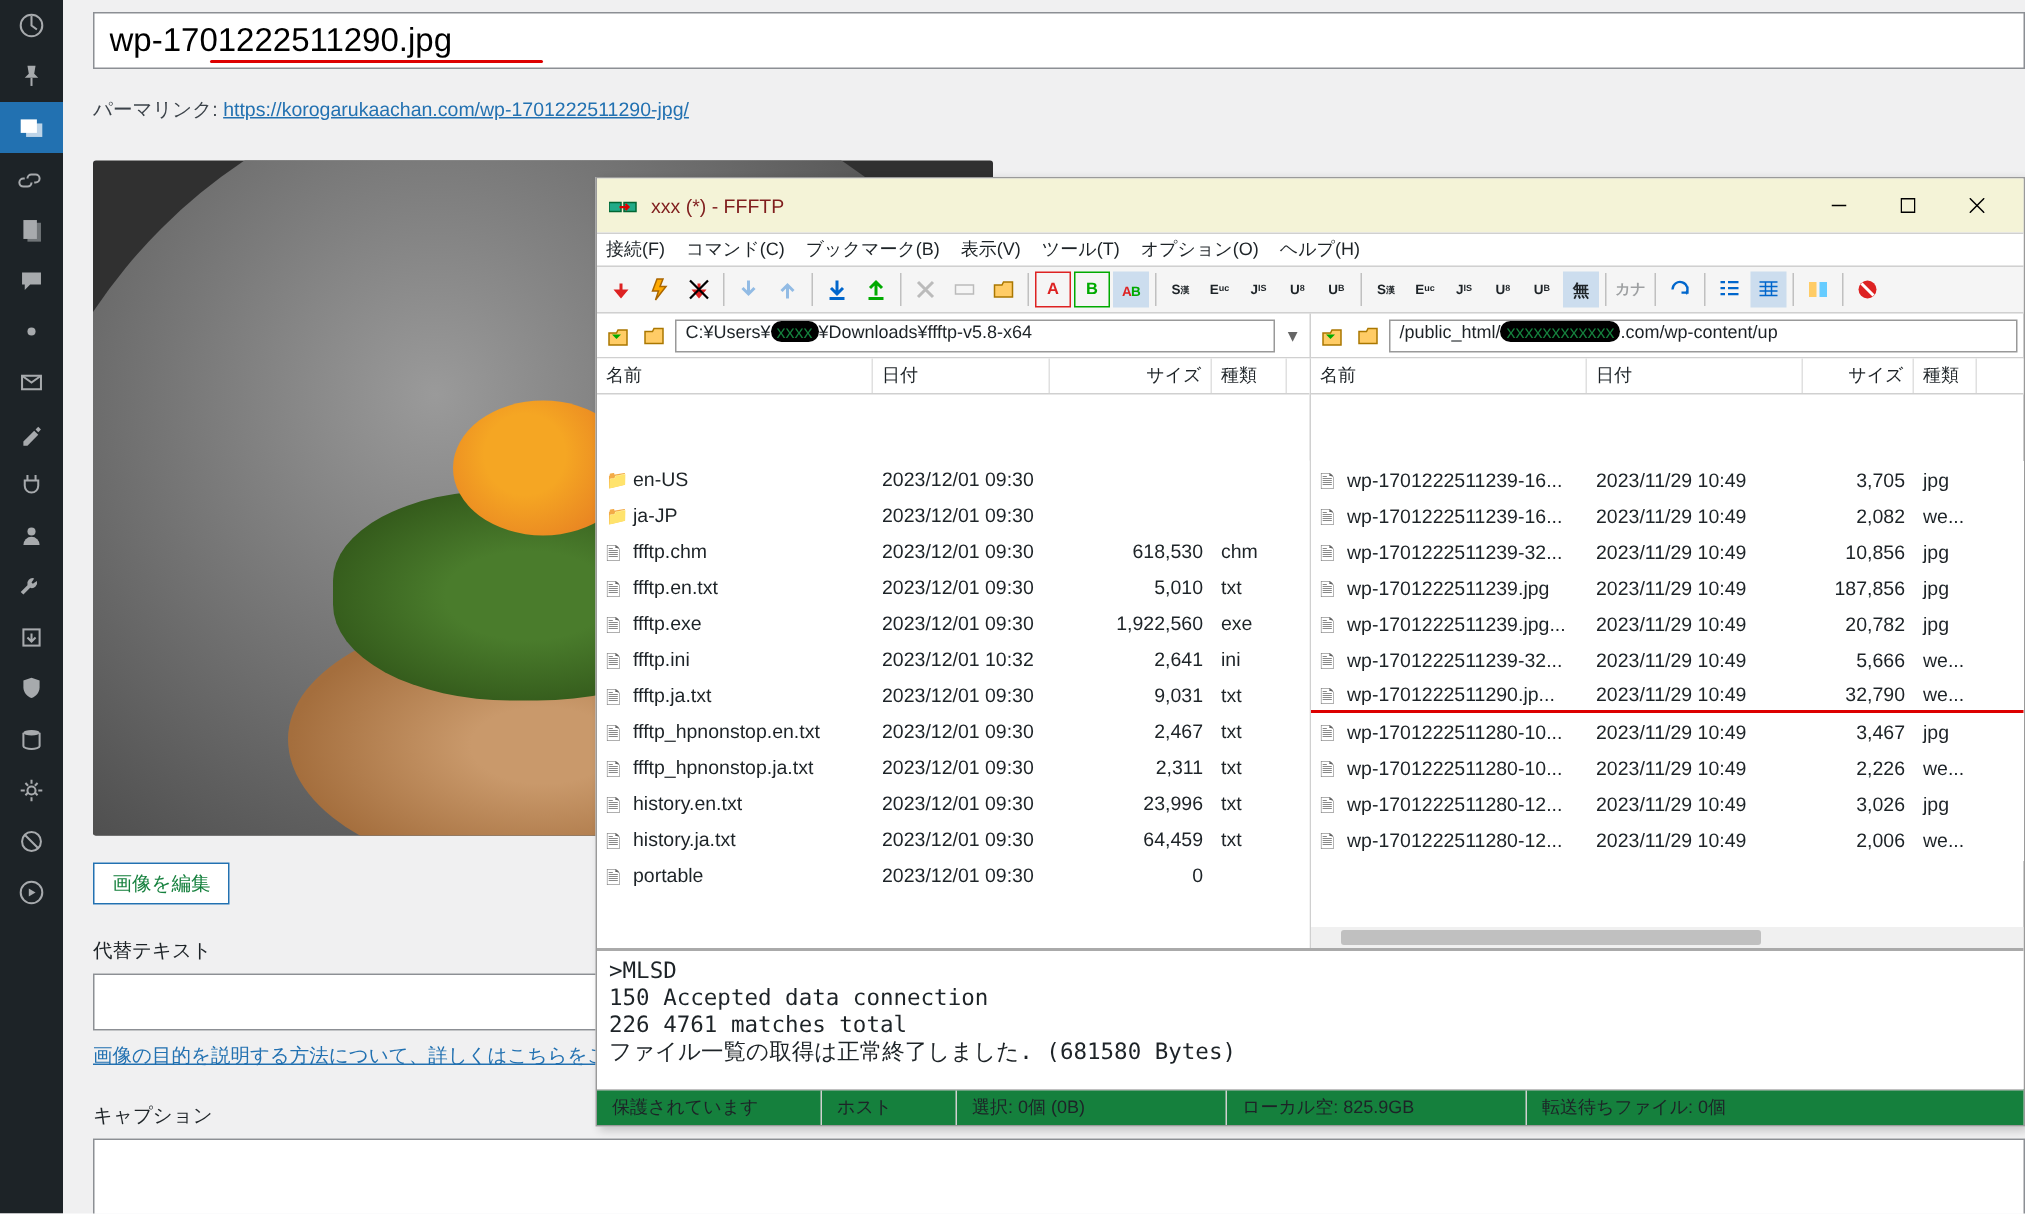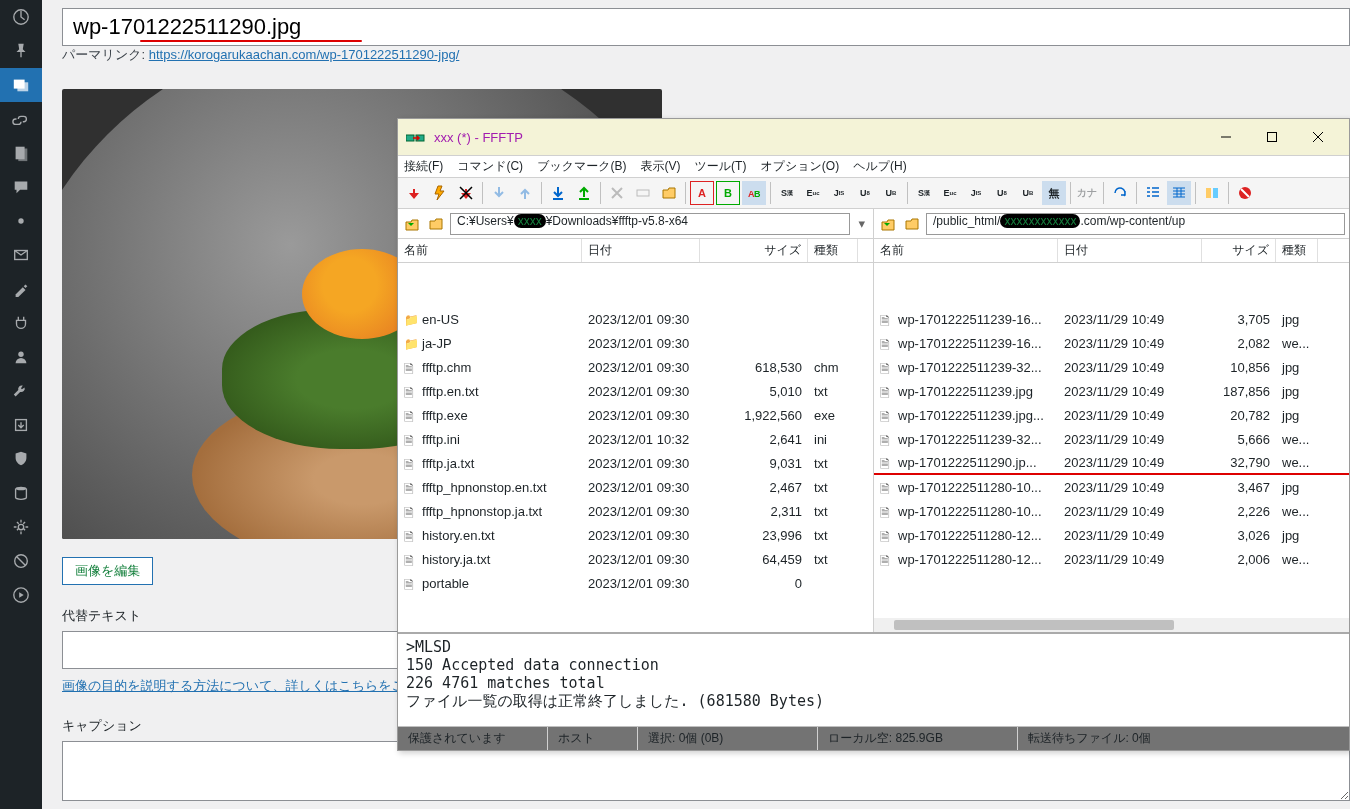--- a/index.html
+++ b/index.html
@@ -7,38 +7,38 @@
 
   
   .wp-sidebar { position: absolute; left: 0; top: 0; width: 42px; height: 809px; background: #1d2327; z-index: 1; }
   .wp-sidebar-item { width: 42px; height: 34px; display: flex; align-items: center; justify-content: center; color: #a7aaad; cursor: pointer; }
   .wp-sidebar-item.active { background: #2271b1; color: #fff; }
   .wp-sidebar-item svg { width: 18px; height: 18px; fill: currentColor; }
 
   
   .wp-content { position: absolute; left: 62px; top: 0; right: 0; padding: 0; }
   .title-input { width: 100%; height: 38px; font-size: 22px; padding: 2px 10px; border: 1px solid #8c8f94; background: #fff; margin-top: 8px; }
-  .permalink-row { margin-top: 0; font-size: 13px; color: #3c434a; }
+  .permalink-row { margin-top: 18px; font-size: 13px; color: #3c434a; }
   .permalink-row a { color: #2271b1; text-decoration: underline; }
   .image-preview { margin-top: 25px; width: 600px; height: 450px; background: #303030; border-radius: 2px; position: relative; overflow: hidden; }
   .bowl { position: absolute; width: 720px; height: 720px; border-radius: 50%; background: radial-gradient(circle at 40% 30%, #9a9a9a, #4a4a4a 60%); left: -60px; top: -60px; }
   .food-pile { position: absolute; left: 100px; top: 100px; width: 400px; height: 320px; }
   .egg { position: absolute; left: 140px; top: 60px; width: 120px; height: 90px; background: radial-gradient(circle at 40% 40%, #f5a623 30%, #e67e22 80%); border-radius: 50%; }
   .greens { position: absolute; left: 60px; top: 120px; width: 260px; height: 140px; background: radial-gradient(ellipse, #4a7c2c 30%, #2d5016 90%); border-radius: 45% 55% 50% 48%; }
   .meat { position: absolute; left: 30px; top: 200px; width: 340px; height: 180px; background: radial-gradient(ellipse, #c9996b 20%, #a46e3d 70%); border-radius: 50% 48% 45% 55%; }
   .edit-image-btn { margin-top: 18px; display: inline-block; padding: 4px 12px; border: 1px solid #2271b1; color: #15803d; background: #fff; font-size: 13px; cursor: pointer; }
   .field-label { margin-top: 22px; font-size: 13px; color: #1d2327; }
   .text-input { width: 100%; height: 38px; border: 1px solid #8c8f94; margin-top: 6px; padding: 0 8px; background: #fff; }
   .help-link { margin-top: 8px; display: inline-block; color: #2271b1; text-decoration: underline; font-size: 13px; }
   .textarea { width: 100%; height: 60px; border: 1px solid #8c8f94; margin-top: 6px; padding: 6px 8px; background: #fff; }
 
   
   .ffftp-window { position: absolute; left: 397px; top: 118px; width: 953px; height: 633px; background: #fff; border: 1px solid #9a9a9a; box-shadow: 2px 2px 6px rgba(0,0,0,0.2); display: flex; flex-direction: column; z-index: 10; }
   .ffftp-titlebar { height: 36px; background: #f4f3d7; display: flex; align-items: center; padding: 0 8px; }
-  .ffftp-titlebar .title-text { flex: 1; font-size: 13px; color: #a21caf; }
+  .ffftp-titlebar .title-text { flex: 1; font-size: 13px; color: #7f1d1d; }
   .ffftp-titlebar .app-icon { width: 20px; height: 14px; margin-right: 8px; display: flex; align-items: center; }
   .win-controls { display: flex; gap: 0; }
   .win-btn { width: 46px; height: 30px; display: flex; align-items: center; justify-content: center; cursor: pointer; }
 
   .ffftp-menubar { height: 22px; background: #fff; display: flex; align-items: center; padding: 0 6px; gap: 14px; border-top: 1px solid #d0d0d0; }
   .menu-item { font-size: 12px; cursor: pointer; }
 
   .ffftp-toolbar { height: 32px; background: #f5f5f5; border-top: 1px solid #d0d0d0; border-bottom: 1px solid #d0d0d0; display: flex; align-items: center; padding: 0 4px; gap: 2px; }
   .tb-btn { width: 24px; height: 24px; display: flex; align-items: center; justify-content: center; cursor: pointer; font-size: 11px; font-weight: bold; }
   .tb-sep { width: 1px; height: 22px; background: #c0c0c0; margin: 0 2px; }
@@ -60,21 +60,21 @@
   .fr-cell { padding: 0 6px; overflow: hidden; white-space: nowrap; text-overflow: ellipsis; }
   .fr-name { display: flex; align-items: center; gap: 4px; }
   .file-icon { width: 14px; height: 14px; flex-shrink: 0; }
   .folder-icon::before { content: "📁"; font-size: 12px; }
   .doc-icon::before { content: "🗎"; font-size: 12px; color: #666; }
   .underline-red { border-bottom: 2px solid #d00; }
   .scroll-track { height: 14px; background: #f0f0f0; position: relative; }
   .scroll-thumb { position: absolute; left: 20px; top: 2px; width: 280px; height: 10px; background: #c0c0c0; border-radius: 2px; }
 
   .ffftp-log { height: 94px; border-top: 2px solid #aaa; padding: 4px 8px; font-size: 15px; font-family: "MS Gothic", monospace; background: #fff; overflow: hidden; white-space: pre-line; }
-  .ffftp-status { height: 24px; border-top: 1px solid #c0c0c0; display: flex; align-items: center; font-size: 12px; background: #737373; }
+  .ffftp-status { height: 24px; border-top: 1px solid #c0c0c0; display: flex; align-items: center; font-size: 12px; background: #15803d; }
   .status-cell { padding: 0 10px; border-right: 1px solid #d0d0d0; height: 100%; display: flex; align-items: center; }
 
   
   .lc-name { width: 184px; } .lc-date { width: 118px; } .lc-size { width: 108px; text-align: right; } .lc-type { width: 50px; }
   
   .rc-name { width: 184px; } .rc-date { width: 144px; } .rc-size { width: 74px; text-align: right; } .rc-type { width: 42px; }
 
   .title-underline { position: absolute; left: 78px; top: 40px; width: 222px; height: 2px; background: #d00; border-radius: 2px; }
 
   svg { display: block; }

